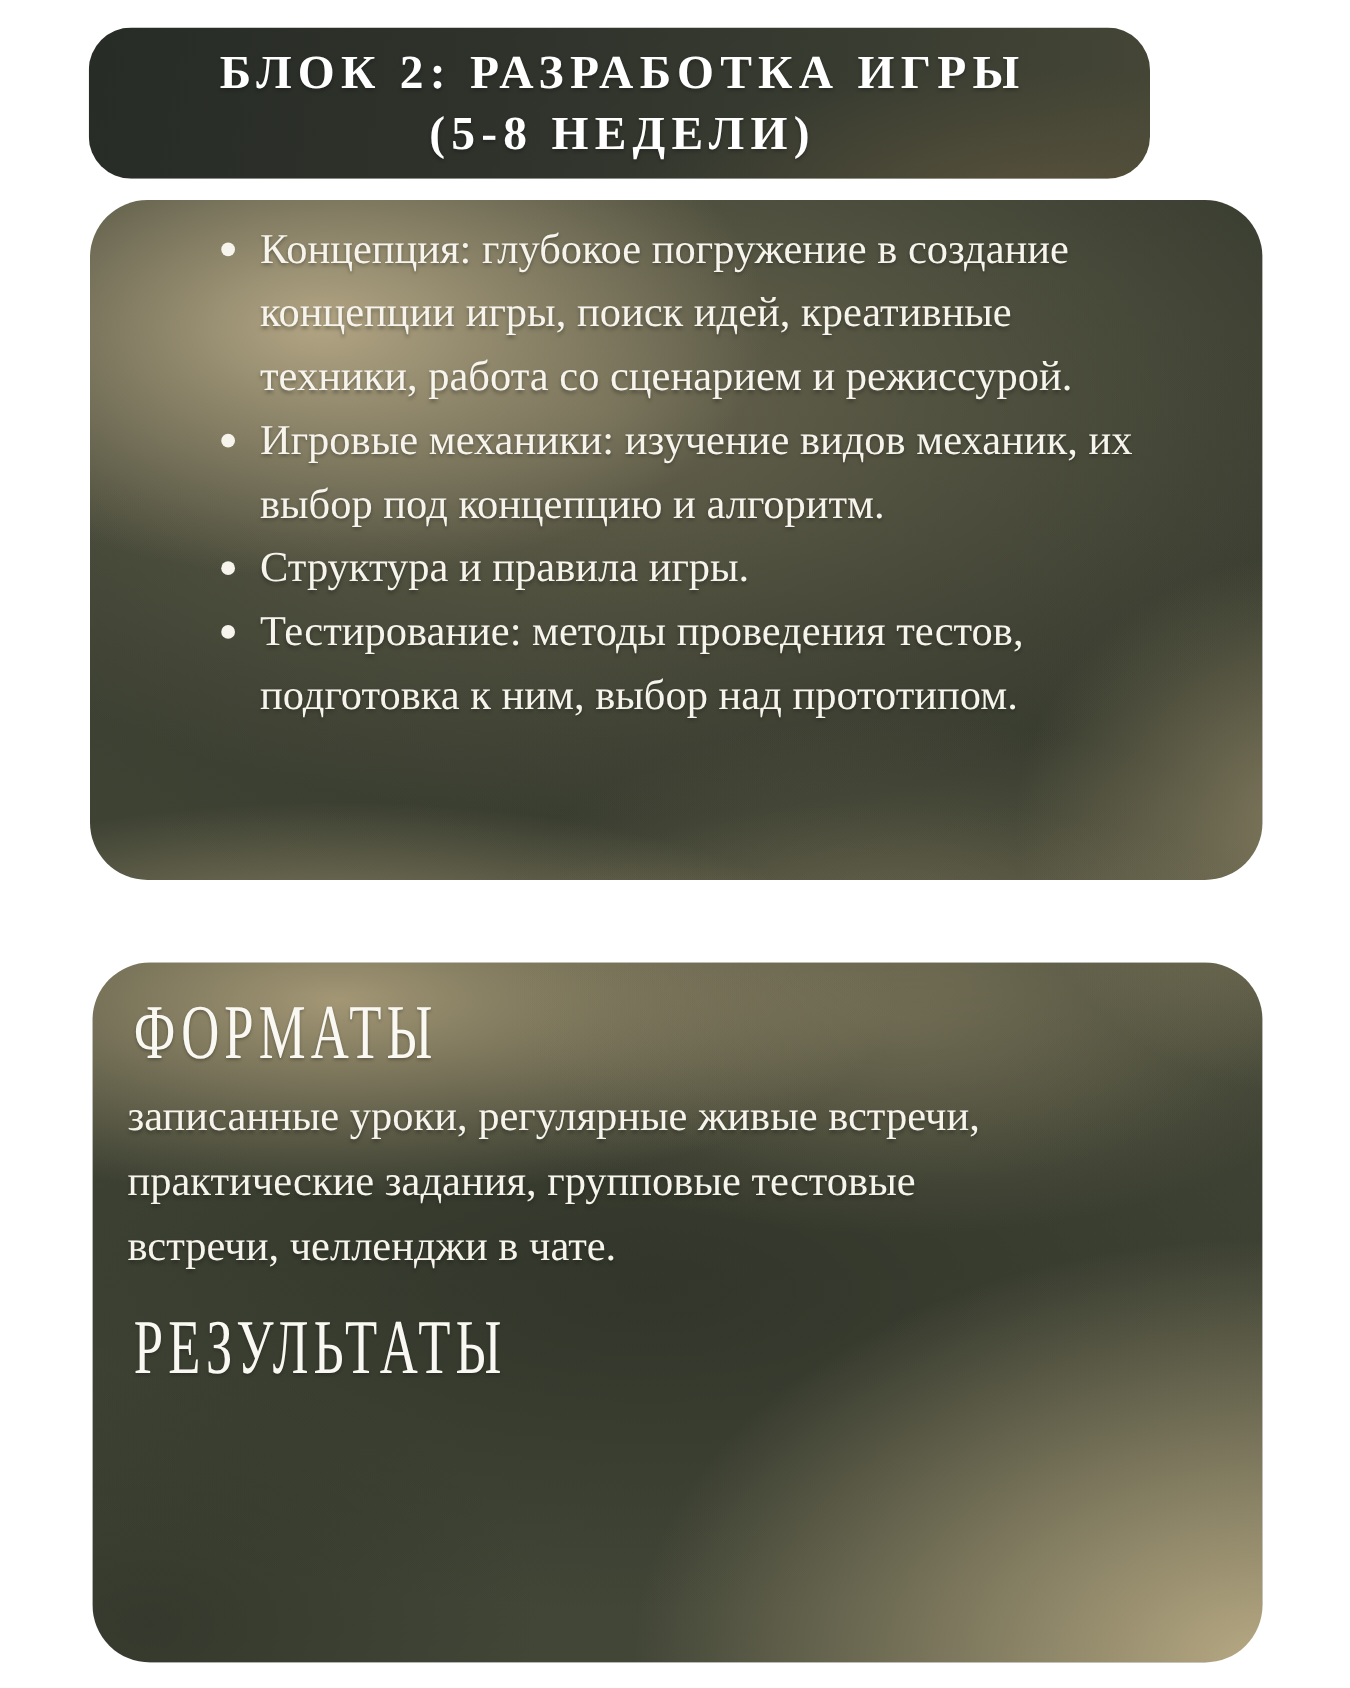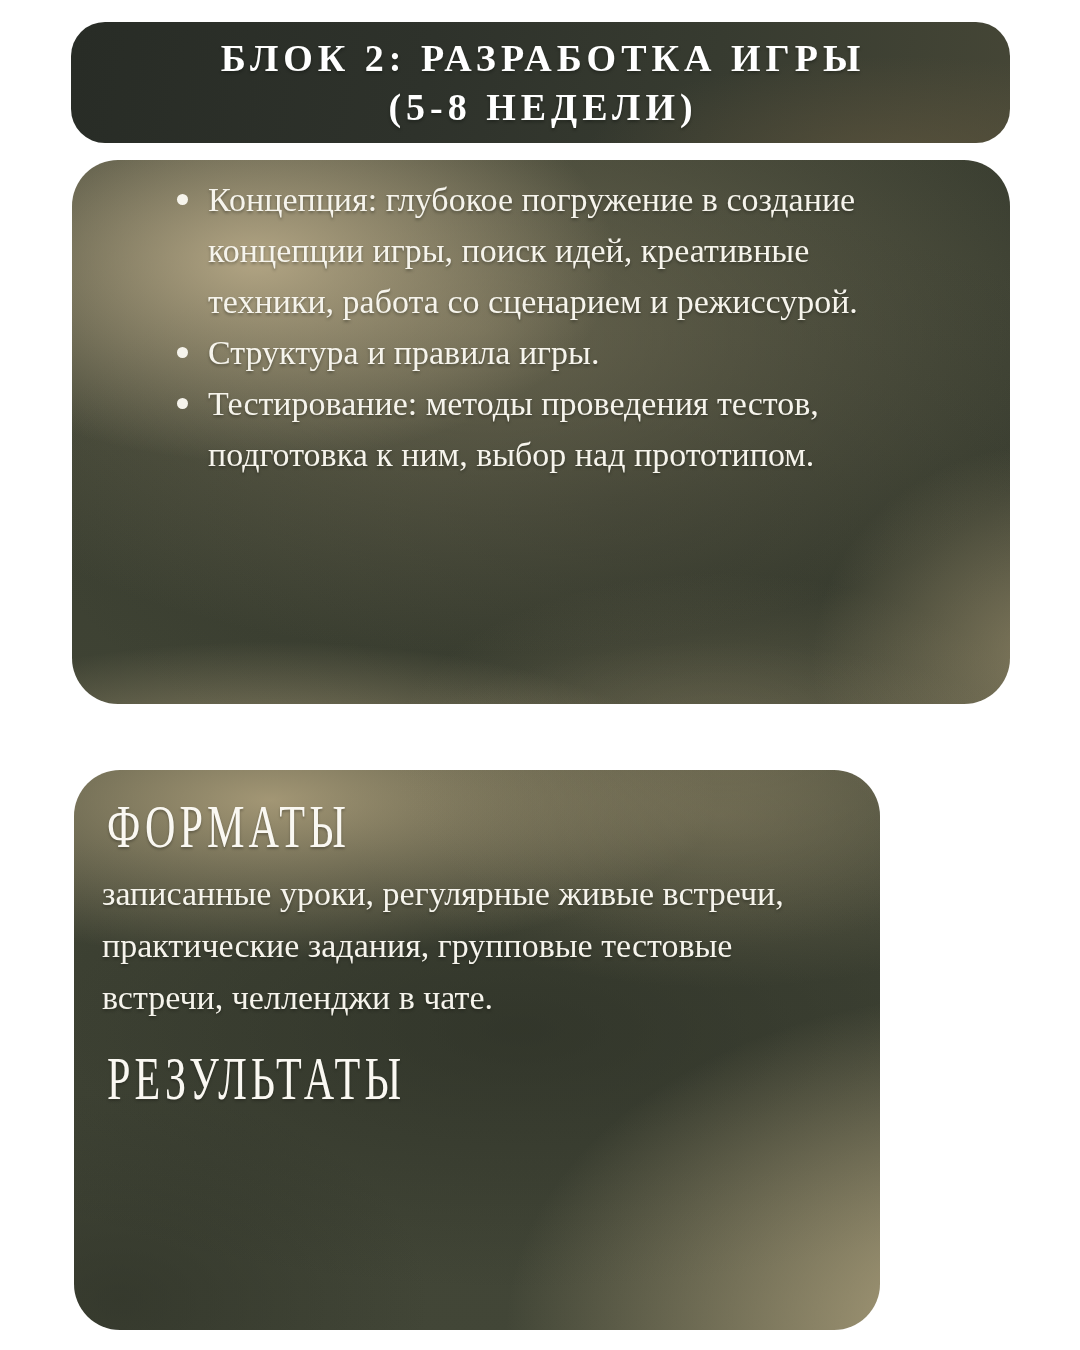--- a/index.html
+++ b/index.html
@@ -19,21 +19,21 @@
     inset: 0;
     background: #ffffff;
   }
   .card {
     position: absolute;
     overflow: hidden;
   }
   
   .header-card {
     left: 71px; top: 22px;
-    width: 939px; height: 121px;
+    width: 849px; height: 121px;
     border-radius: 34px;
     background-image:
       radial-gradient(420px 140px at 88% 115%, rgba(104,92,65,0.55), rgba(104,92,65,0) 75%),
       linear-gradient(100deg, #282c26 0%, #2e322b 38%, #373b30 68%, #454636 100%);
     display: flex;
     align-items: center;
     justify-content: center;
   }
   
   .photo-card {
@@ -53,21 +53,21 @@
       radial-gradient(430px 290px at 120px 1300px, rgba(43,47,37,0.55), rgba(43,47,37,0) 72%),
       linear-gradient(180deg, #393d30 0%, #3f4334 55%, #424637 100%);
   }
   .program-card {
     left: 72px; top: 160px;
     width: 938px; height: 544px;
     border-radius: 46px;
   }
   .details-card {
     left: 74px; top: 770px;
-    width: 806px; height: 560px;
+    width: 936px; height: 560px;
     border-radius: 46px;
     padding: 0;
     box-sizing: border-box;
   }
   .title {
     margin: 0;
     padding-left: 5px;
     color: #ffffff;
     font-size: 38px;
     font-weight: 700;
@@ -139,20 +139,25 @@
   <section class="card photo-card program-card">
     <ul class="bullets">
       <li class="bullet-item">
         <span class="bullet-dot"></span>
         <span class="li-text">Концепция: глубокое погружение в создание
 концепции игры, поиск идей, креативные
 техники, работа со сценарием и режиссурой.</span>
       </li>
       <li class="bullet-item">
         <span class="bullet-dot"></span>
+        <span class="li-text">Игровые механики: изучение видов механик, их
+выбор под концепцию и алгоритм.</span>
+      </li>
+      <li class="bullet-item">
+        <span class="bullet-dot"></span>
         <span class="li-text">Структура и правила игры.</span>
       </li>
       <li class="bullet-item">
         <span class="bullet-dot"></span>
         <span class="li-text">Тестирование: методы проведения тестов,
 подготовка к ним, выбор над прототипом.</span>
       </li>
     </ul>
   </section>
 

